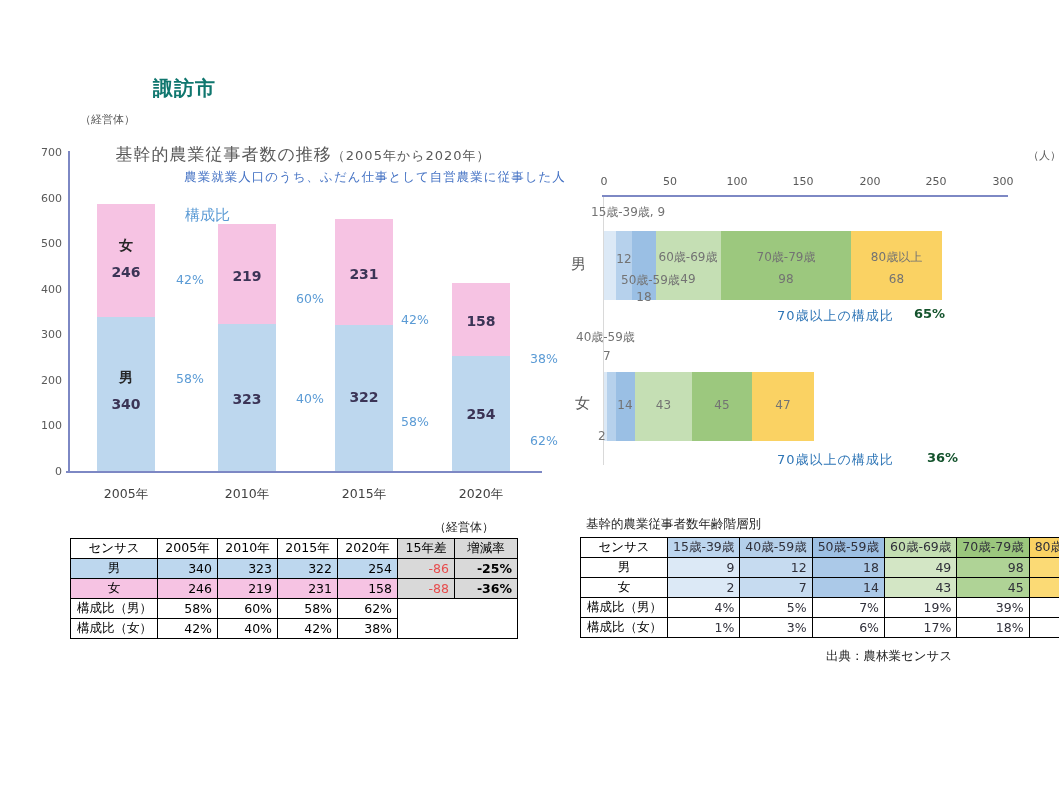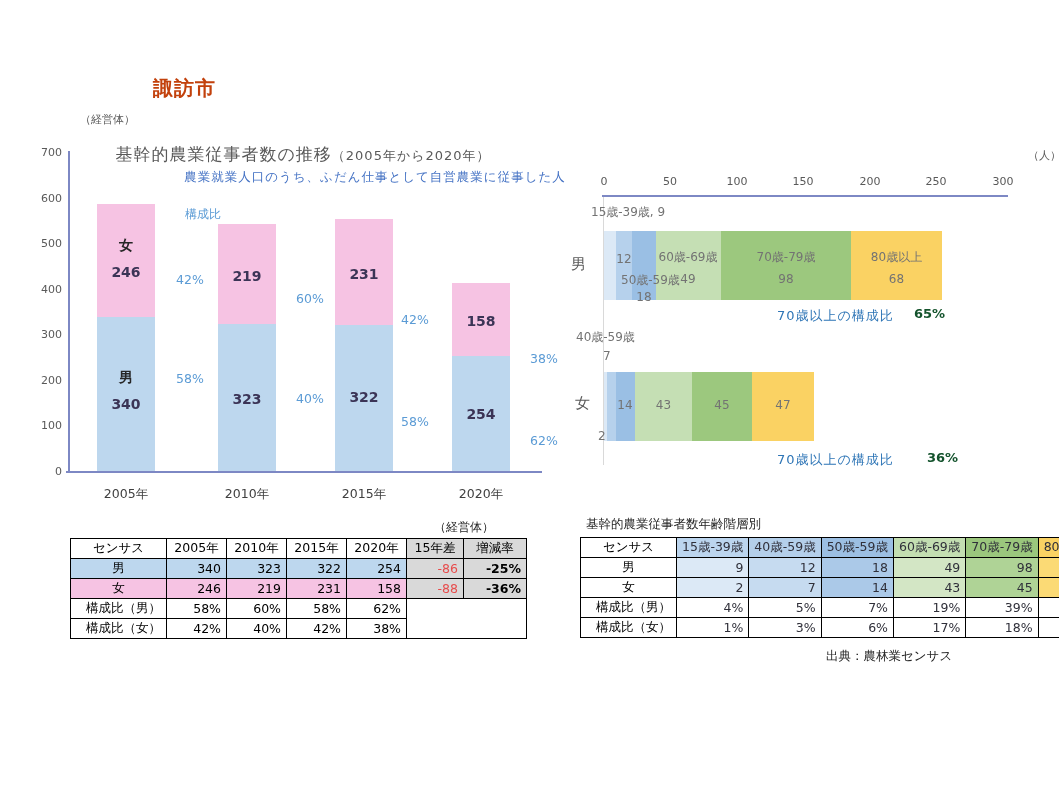--- a/index.html
+++ b/index.html
@@ -2,56 +2,56 @@
 <html><head>
 <meta charset="utf-8">
 <style>
   * { margin:0; padding:0; box-sizing:border-box; }
   html,body { background:#fff; }
   body { font-family:"DejaVu Sans","Liberation Sans",sans-serif; color:#262626; }
   .canvas { position:relative; width:1059px; height:794px; background:#fff; overflow:hidden; }
   .abs { position:absolute; }
   .ctr { text-align:center; }
 
-  .page-title { font-size:20px; font-weight:bold; color:#c2410c; letter-spacing:1px;padding-left:8px; }
+  .page-title { font-size:20px; font-weight:bold; color:#0f766e; letter-spacing:1px;padding-left:8px; }
 
   
   .unit-lbl { font-size:11px; color:#595959;margin-left:44px; }
   .lc-title { font-size:17px; color:#595959; letter-spacing:1px; }
   .lc-title .note { font-size:13px; }
   .lc-sub { font-size:12.5px; color:#4472C4; letter-spacing:1px; }
   .ytick { font-size:11px; color:#595959; width:30px; text-align:right; }
   .xtickL { font-size:12.5px; color:#404040; width:58px; text-align:center; }
   .axis { background:#7D88C4; }
   .vbar { position:absolute; width:58px; }
   .bar-male { background:#BDD7EE; }
   .bar-female { background:#F6C3E3; }
   .bval { position:absolute; width:58px; text-align:center; font-weight:bold; font-size:14px; color:#3B3456; }
   .bser { position:absolute; width:58px; text-align:center; font-weight:bold; font-size:14px; color:#262626; }
   .pct { position:absolute; width:40px; text-align:center; font-size:12.5px; color:#5B9BD5; }
-  .ratio-cap { font-size:12px; color:#5B9BD5; }
+  .ratio-cap { font-size:15px; color:#5B9BD5; }
 
   
   .rc-title { font-size:15px; color:#595959; letter-spacing:1px; }
   .xtickR { position:absolute; width:40px; text-align:center; font-size:11px; color:#595959; }
   .hseg { position:absolute; height:69px; }
   .c-a1 { background:#DCE9F6; } .c-a2 { background:#B6D1EC; } .c-a3 { background:#9ABFE4; }
   .c-a4 { background:#C5DFB4; } .c-a5 { background:#9CC87E; } .c-a6 { background:#FAD263; }
   .seg-lbl { position:absolute; font-size:12px; color:#737373; }
   .cat-lbl { position:absolute; font-size:15px; color:#595959; }
   .r-cap { position:absolute; font-size:13px; color:#2E75B6; letter-spacing:1px; }
   .r-val { position:absolute; font-size:13px; font-weight:bold; color:#14532d; }
   .vline { background:#D9D9D9; }
 
   
   table { border-collapse:collapse; table-layout:fixed; font-size:12.5px; color:#000; }
   .dtable { border:1.5px solid #000; }
   .dtable td { border:1px solid #000; height:20px; padding:0 5px; white-space:nowrap; overflow:hidden; }
   td.num { text-align:right; }
-  td.lblL { padding-left:15px; }
+  td.lblL { padding-left:6px; }
   .bg-male { background:#BDD7EE; }
   .bg-female { background:#F6C3E3; }
   .bg-gray { background:#D9D9D9; }
   .red { color:#E74C4C; }
   .bold { font-weight:bold; }
   td.nob { border:none; background:#fff; }
   .tbl-cap { font-size:12.5px; color:#262626; }
   .src { font-size:12.5px; color:#262626; }
   .at td { color:#30303a; }
   .h-a1 { background:#BCD5EE; } .h-a2 { background:#B4CFEA; } .h-a3 { background:#9CBFE3; }

